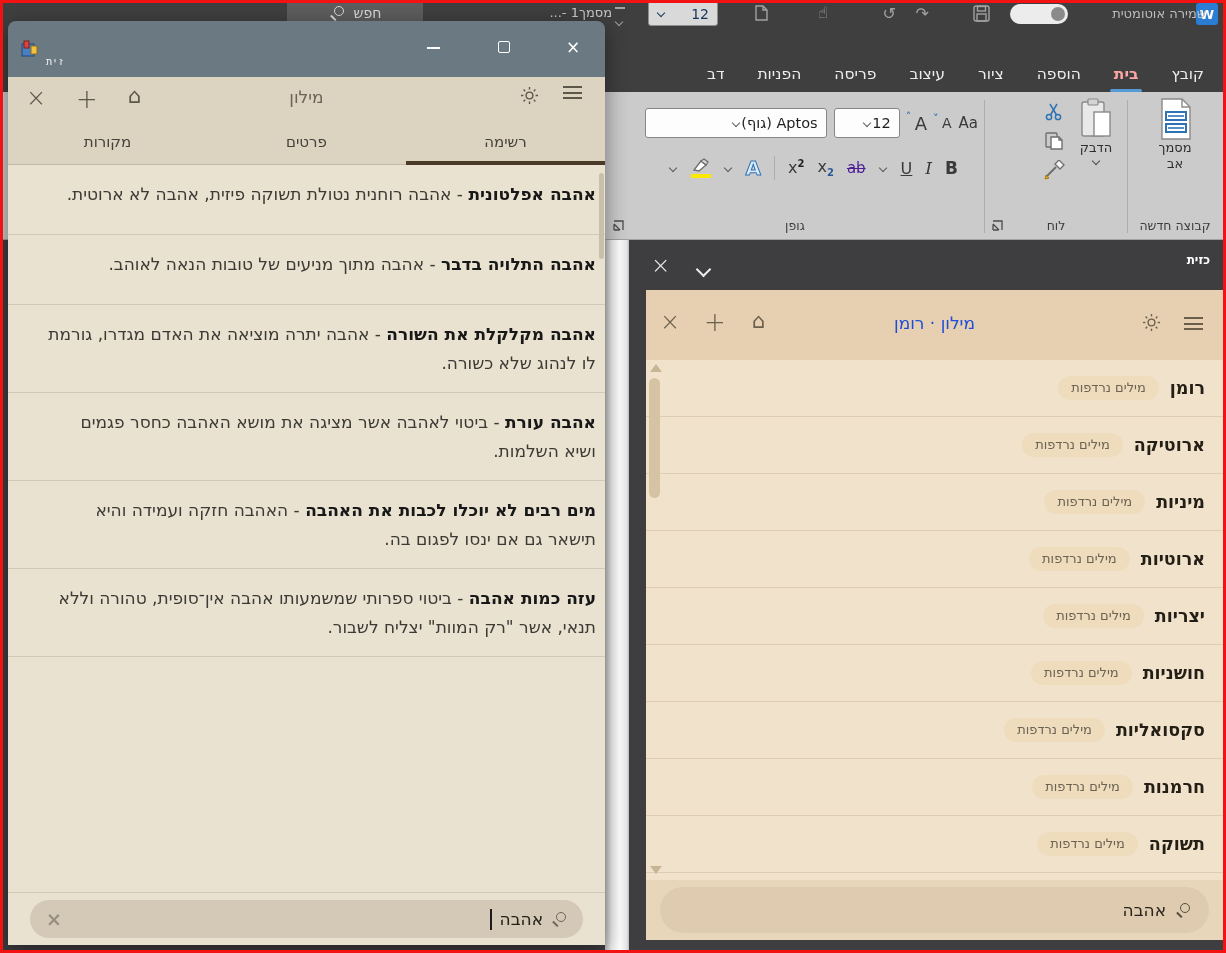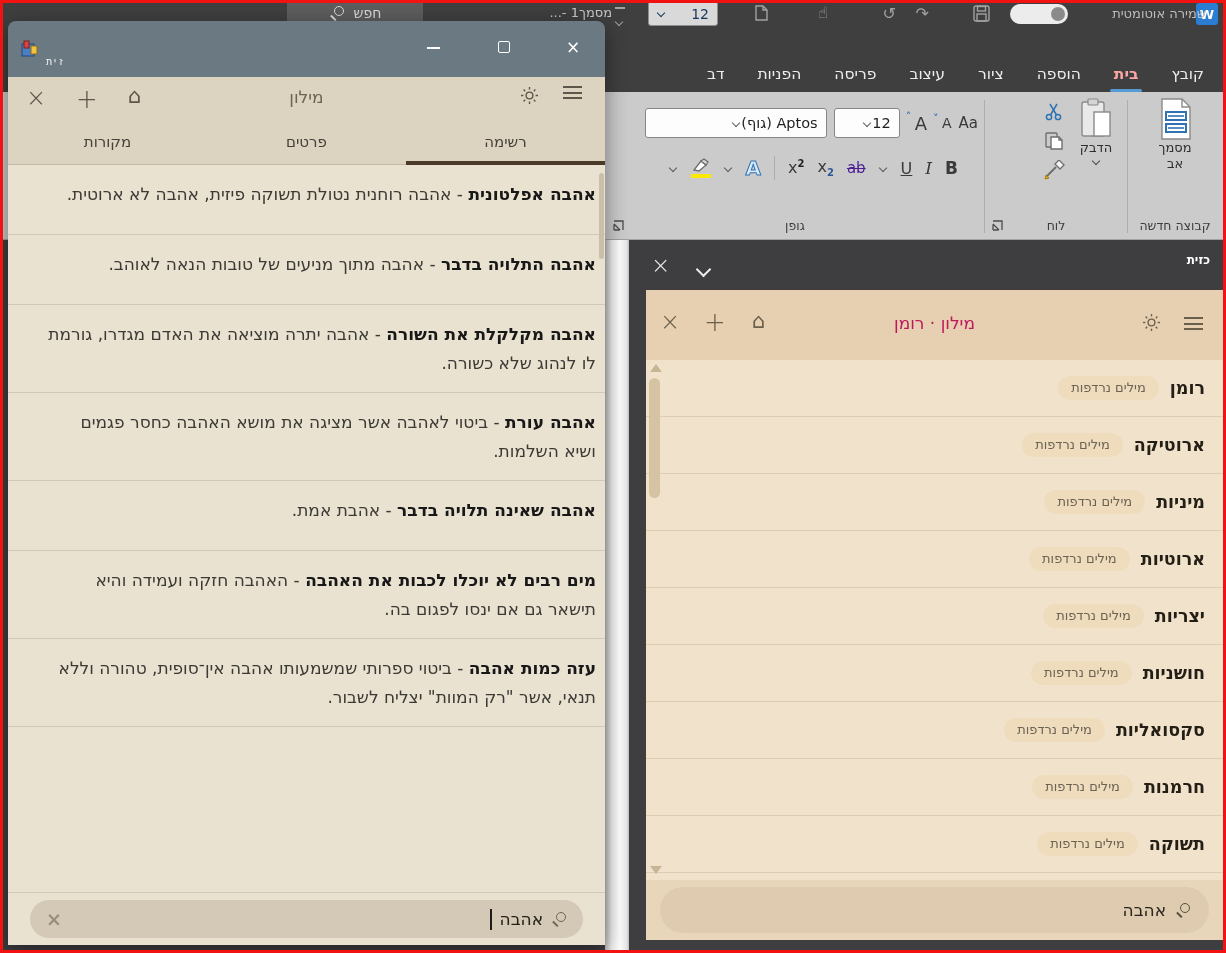--- a/index.html
+++ b/index.html
@@ -105,21 +105,21 @@
   .p-x{position:absolute;left:22px;top:12px;font-size:23px;font-weight:300;}
   .p-chev{position:absolute;left:68px;top:19px;}
   .p-chev .chev{width:14px;height:10px;}
   .p-chev .chev::before{width:9px;height:9px;border-width:2px;}
   .p-body{margin-left:17px;flex:1;display:flex;flex-direction:column;overflow:hidden;}
   .p-toolbar{height:70px;background:#e7d0b2;flex:none;position:relative;color:#6b604c;}
   .p-toolbar .ic{position:absolute;}
   .p-tb-close{left:14px;top:20px;}
   .p-tb-add{left:58px;top:19px;}
   .p-tb-home{left:106px;top:21px;}
-  .p-tb-title{position:absolute;left:0;right:0;top:23px;text-align:center;font-size:17px;color:#be185d;}
+  .p-tb-title{position:absolute;left:0;right:0;top:23px;text-align:center;font-size:17px;color:#1d4ed8;}
   .p-tb-sun{left:496px;top:23px;}
   .p-tb-menu{left:538px;top:27px;}
   .p-list{flex:1;background:#f1e3cb;overflow:hidden;position:relative;}
   .p-row{height:57px;border-bottom:1px solid #decdb2;display:flex;direction:rtl;align-items:center;padding-right:18px;gap:11px;}
   .p-word{font-weight:bold;font-size:17.5px;color:#241f16;}
   .p-badge{background:#eedcbd;border-radius:13px;padding:4px 13px 5px;font-size:13px;color:#6c6354;}
   .p-scroll-up{position:absolute;left:4px;top:4px;width:0;height:0;border-left:6px solid transparent;border-right:6px solid transparent;border-bottom:8px solid #c7b596;}
   .p-scrollthumb{position:absolute;left:3px;top:18px;width:11px;height:120px;background:#d6c3a3;border-radius:6px;}
   .p-scroll-dn{position:absolute;left:4px;bottom:6px;width:0;height:0;border-left:6px solid transparent;border-right:6px solid transparent;border-top:8px solid #c7b596;}
   .p-search{height:60px;background:#e8d6bb;flex:none;display:flex;align-items:center;padding:0 14px;}
@@ -342,21 +342,20 @@
     <div class="z-list">
 
         <div class="z-row"><b>אהבה אפלטונית</b> <span>- אהבה רוחנית נטולת תשוקה פיזית, אהבה לא ארוטית.</span></div>
 
         <div class="z-row"><b>אהבה התלויה בדבר</b> <span>- אהבה מתוך מניעים של טובות הנאה לאוהב.</span></div>
 
         <div class="z-row"><b>אהבה מקלקלת את השורה</b> <span>- אהבה יתרה מוציאה את האדם מגדרו, גורמת לו לנהוג שלא כשורה.</span></div>
 
         <div class="z-row"><b>אהבה עורת</b> <span>- ביטוי לאהבה אשר מציגה את מושא האהבה כחסר פגמים ושיא השלמות.</span></div>
 
-        <div class="z-row"><b>אהבה שאינה תלויה בדבר</b> <span>- אהבת אמת.</span></div>
 
         <div class="z-row"><b>מים רבים לא יוכלו לכבות את האהבה</b> <span>- האהבה חזקה ועמידה והיא תישאר גם אם ינסו לפגום בה.</span></div>
 
 
         <div class="z-row"><b>עזה כמות אהבה</b> <span>- ביטוי ספרותי שמשמעותו אהבה אין־סופית, טהורה וללא תנאי, אשר "רק המוות" יצליח לשבור.</span></div>
 
     <div class="z-row empty"></div>
         <span class="z-scrollthumb"></span>
       </div>
 

